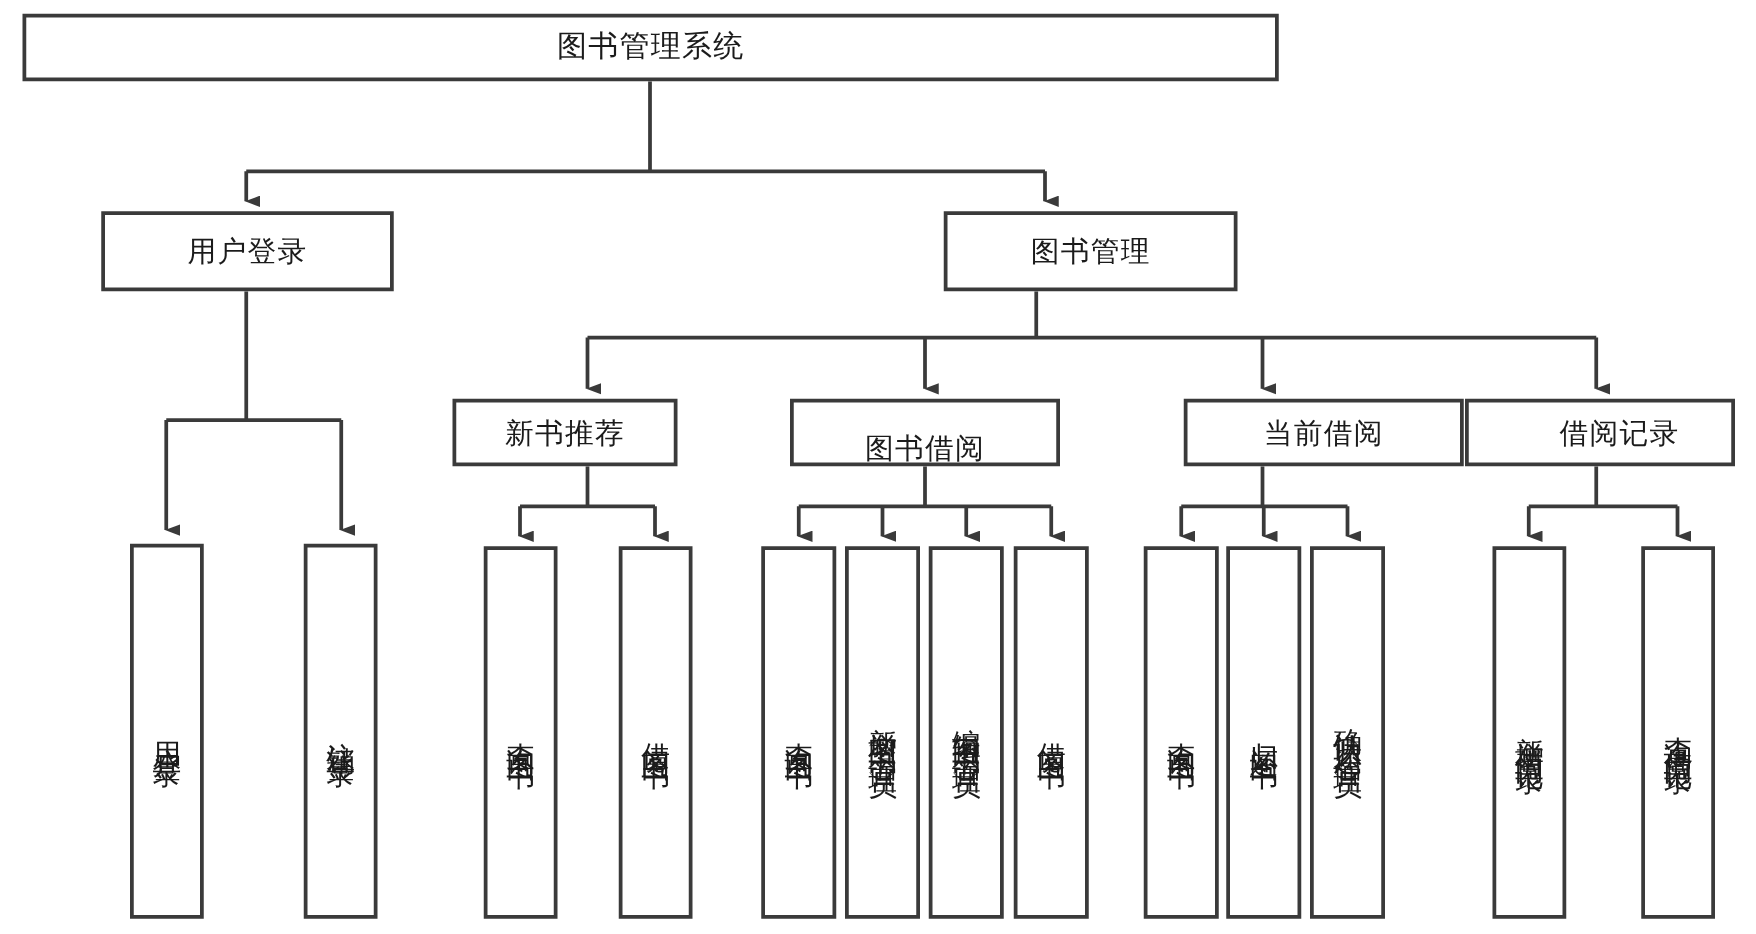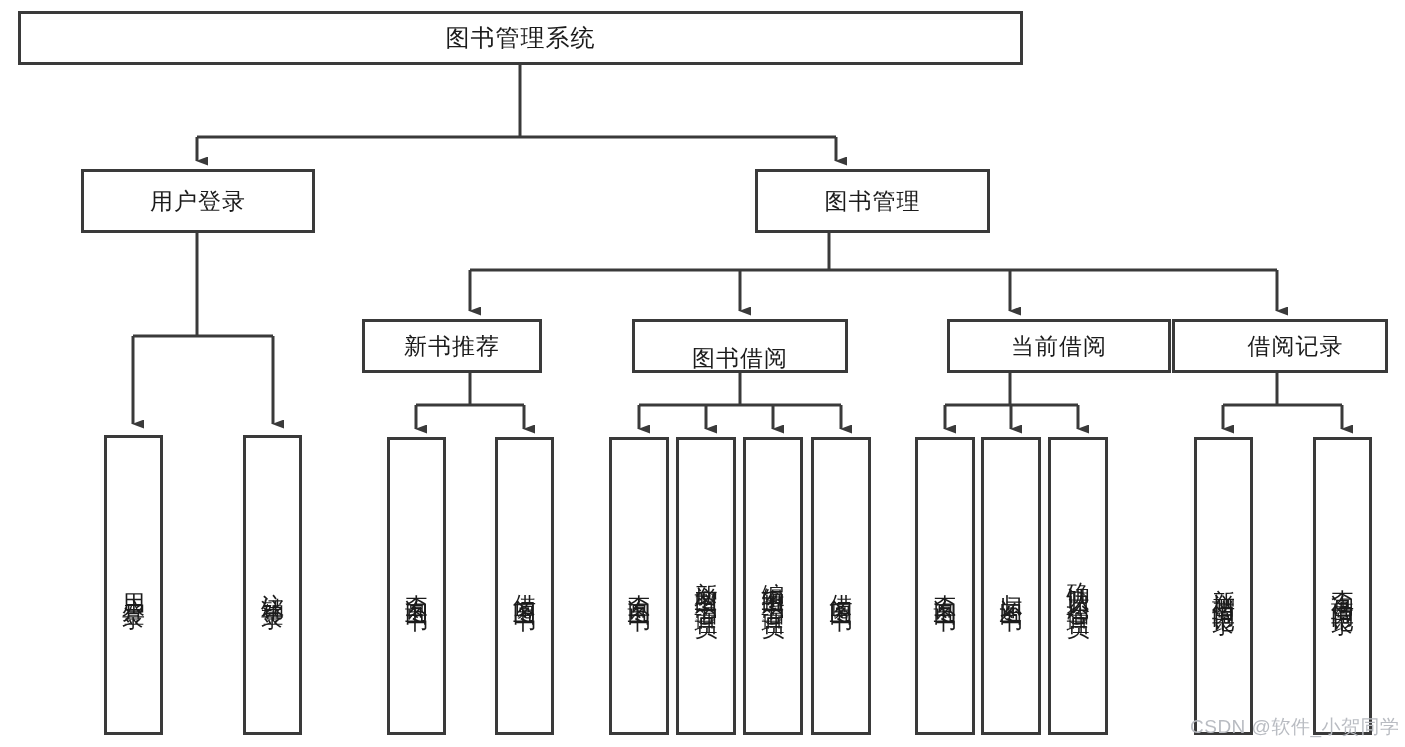--- a/index.html
+++ b/index.html
@@ -133,15 +133,14 @@
     <span class="label">确认归还（管理员）</span>
   </div>
 
   <div class="node vert" style="left:1194px;top:437px;width:59px;height:298px;">
     <span class="label">新增借阅记录</span>
   </div>
   <div class="node vert" style="left:1313px;top:437px;width:59px;height:298px;">
     <span class="label">查询借阅记录</span>
   </div>
 
-  <div class="watermark" style="left:1190px;top:714px;">CSDN @软件_小贺同学</div>
 
 </div>
 
 </body></html>

